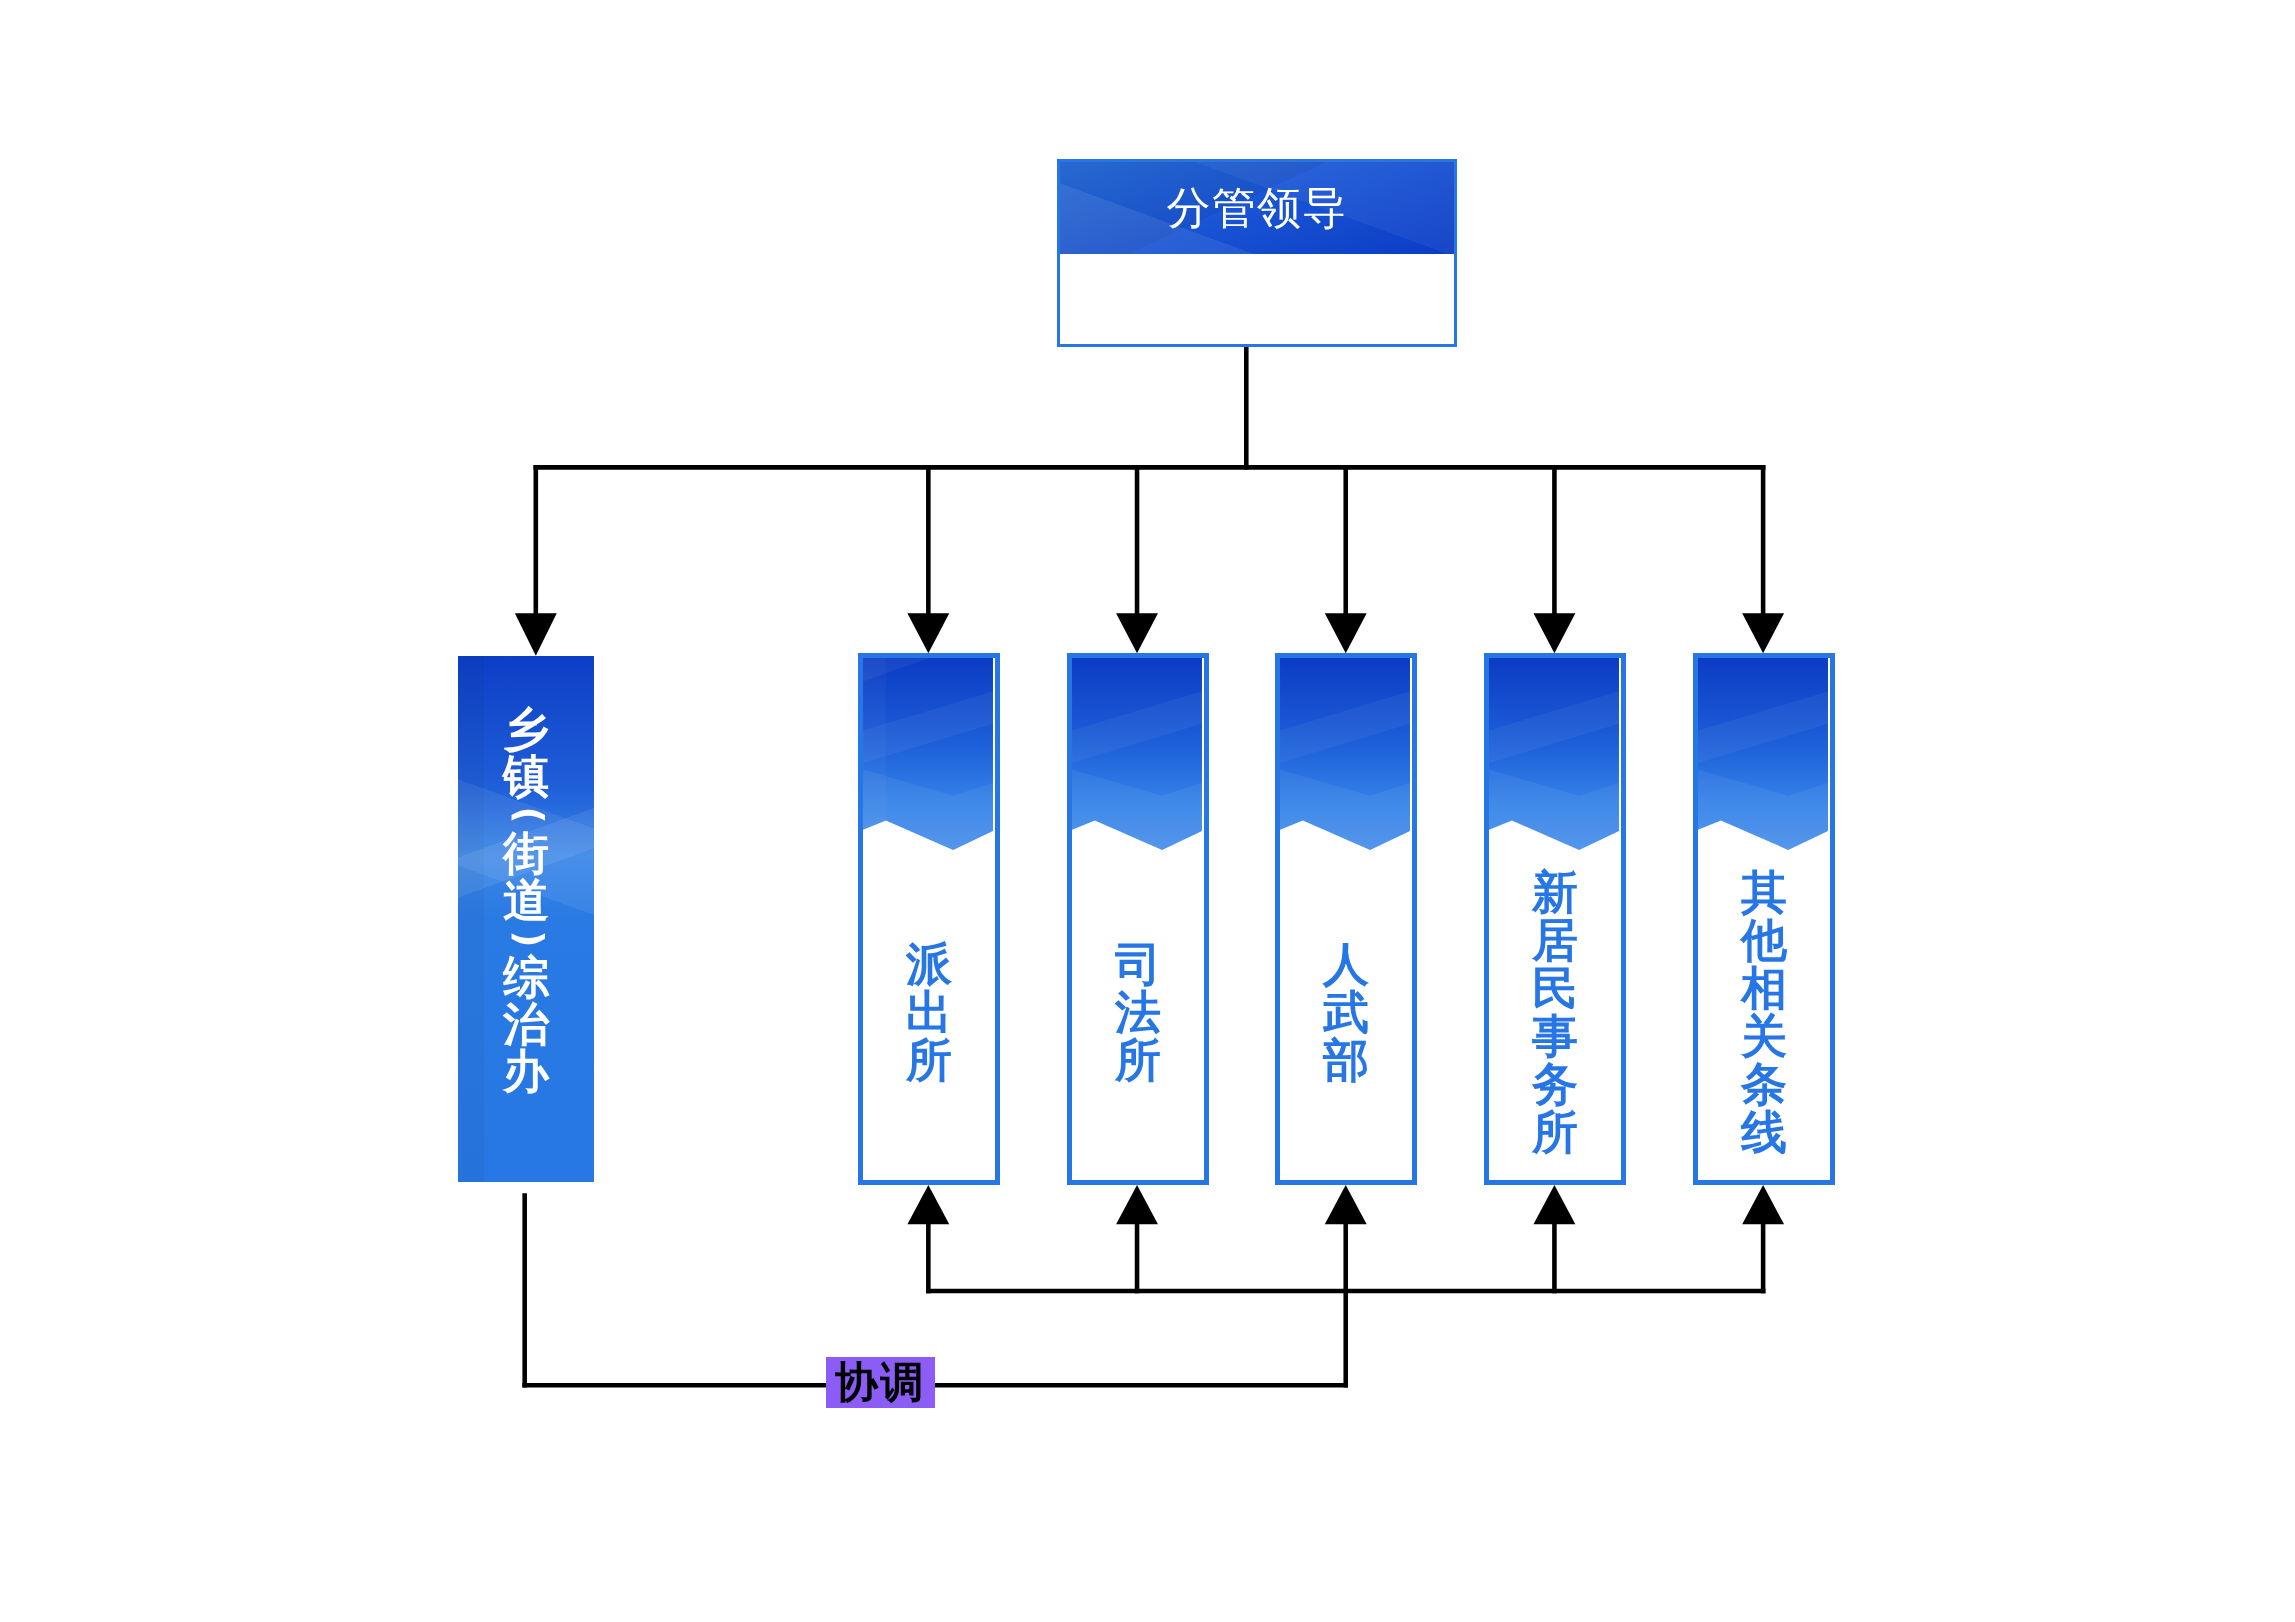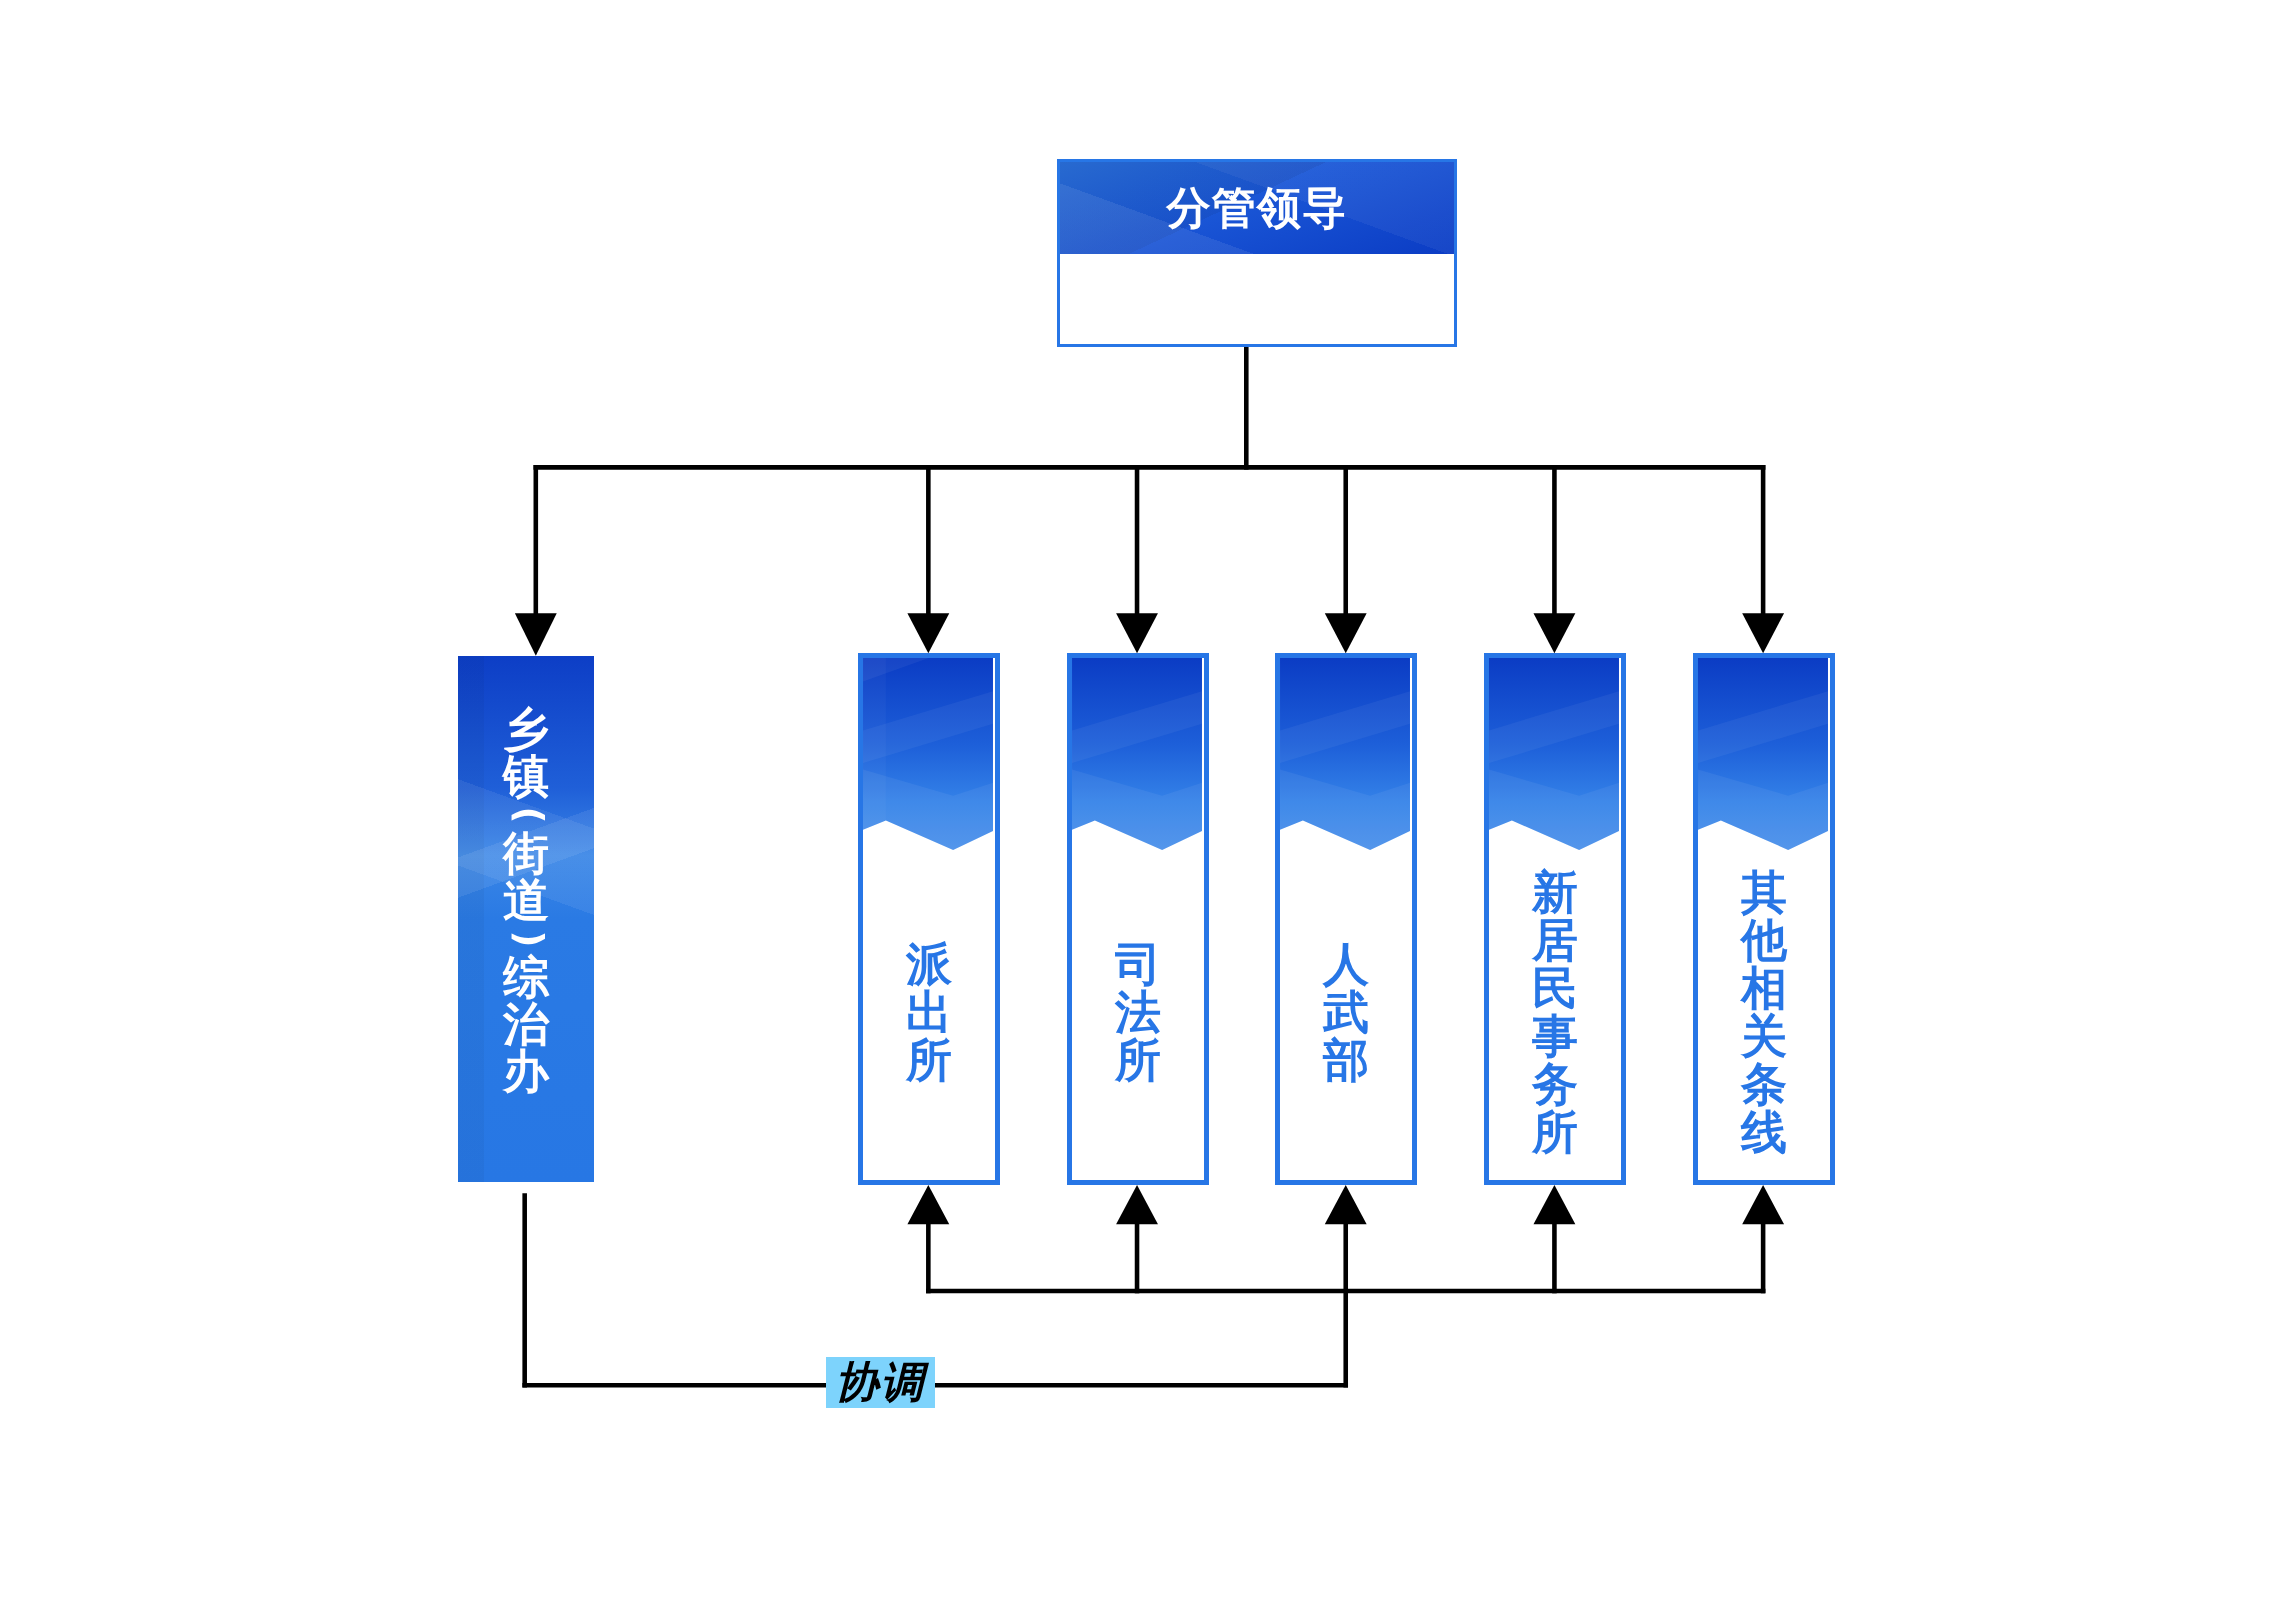--- a/index.html
+++ b/index.html
@@ -12,21 +12,21 @@
              box-sizing: border-box; border: 3.3px solid #2776e6; background: #fff; overflow: hidden; }
   .top-band { position: absolute; left: 0; top: 0; right: 0; height: 92px;
               background: linear-gradient(160deg, #2a70dd 0%, #1a56d6 45%, #0b3cc4 100%); }
   .top-band .facet { position: absolute; inset: 0;
      background:
        linear-gradient(20deg, rgba(255,255,255,0.08) 0 30%, transparent 30% 100%),
        linear-gradient(-25deg, transparent 0 55%, rgba(0,0,0,0.06) 55% 100%),
        linear-gradient(200deg, rgba(255,255,255,0.05) 0 40%, transparent 40% 100%); }
   .top-title { position: absolute; left: 0; right: 0; top: 0; height: 92px;
                display: flex; align-items: center; justify-content: center;
-               color: #fff; font-size: 44px; font-weight: bold; letter-spacing: 1.3px; }
+               color: #fff; font-size: 44px; font-weight: normal; letter-spacing: 1.3px; }
   .top-sub { position: absolute; left: 0; right: 0; top: 92px; bottom: 0;
              display: flex; align-items: center; justify-content: center;
              color: #2776e6; font-size: 44px; font-weight: bold; letter-spacing: 1.3px; }
 
   .left-box { position: absolute; left: 458px; top: 656px; width: 136px; height: 526px;
               background: linear-gradient(180deg, #0d3ec6 0%, #1f5fd8 25%, #3a86e6 38%, #2a7ae4 50%, #2777e4 100%);
               overflow: hidden; }
   .left-box .facet { position: absolute; inset: 0;
      background:
        linear-gradient(200deg, transparent 0 30%, rgba(255,255,255,0.07) 30% 45%, transparent 45%),
@@ -41,21 +41,21 @@
   .dept { position: absolute; top: 653px; width: 142px; height: 532px; box-sizing: border-box;
           border: 5.9px solid #2776e6; background: #fff; overflow: hidden; }
   .dept svg.band { position: absolute; left: -5.9px; top: -5.9px; }
   .dept-text { position: absolute; left: 0; right: 0; top: 191px; bottom: 0;
                display: flex; flex-direction: column; align-items: center; justify-content: center;
                color: #2776e6; font-size: 46px; font-weight: bold; line-height: 48px; padding-bottom: 5.2px; }
   .dept-text span { display: block; }
 
   .coord-label { position: absolute; left: 826px; top: 1357px; width: 109px; height: 51px;
                  display: flex; align-items: center; justify-content: center;
-                 color: #000; font-size: 43px; font-weight: bold; background: #7dd3fc; letter-spacing: 2.6px; font-style: italic; }
+                 color: #000; font-size: 43px; font-weight: bold; background: #8b5cf6; letter-spacing: 2.6px; }
 </style>
 </head>
 <body>
 
 <div class="canvas">
 
   <svg class="wires" width="2295" height="1623" viewBox="0 0 3508 2480">
     <g stroke="#000" stroke-width="7" fill="none" stroke-linecap="square">
 
       <line x1="1905" y1="530" x2="1905" y2="714"></line>

